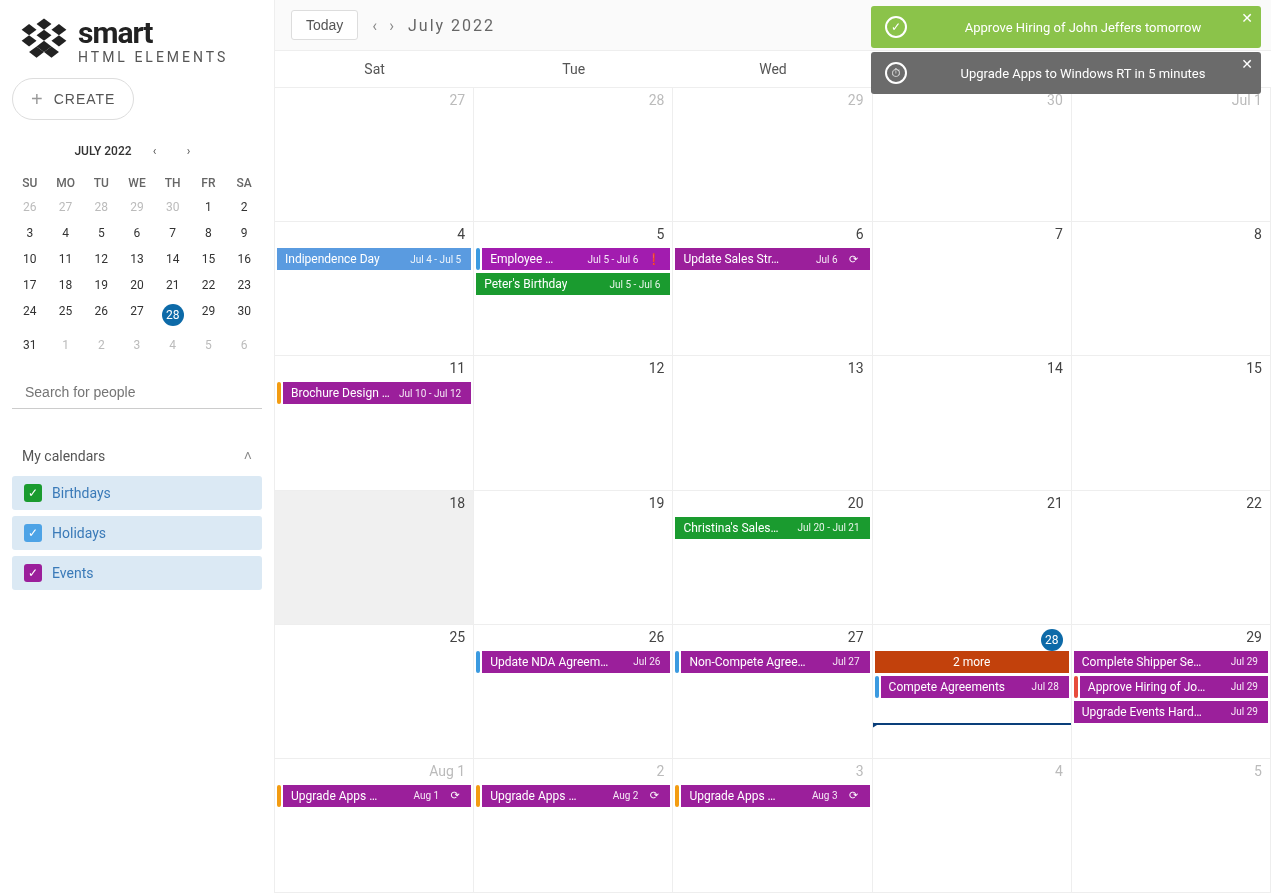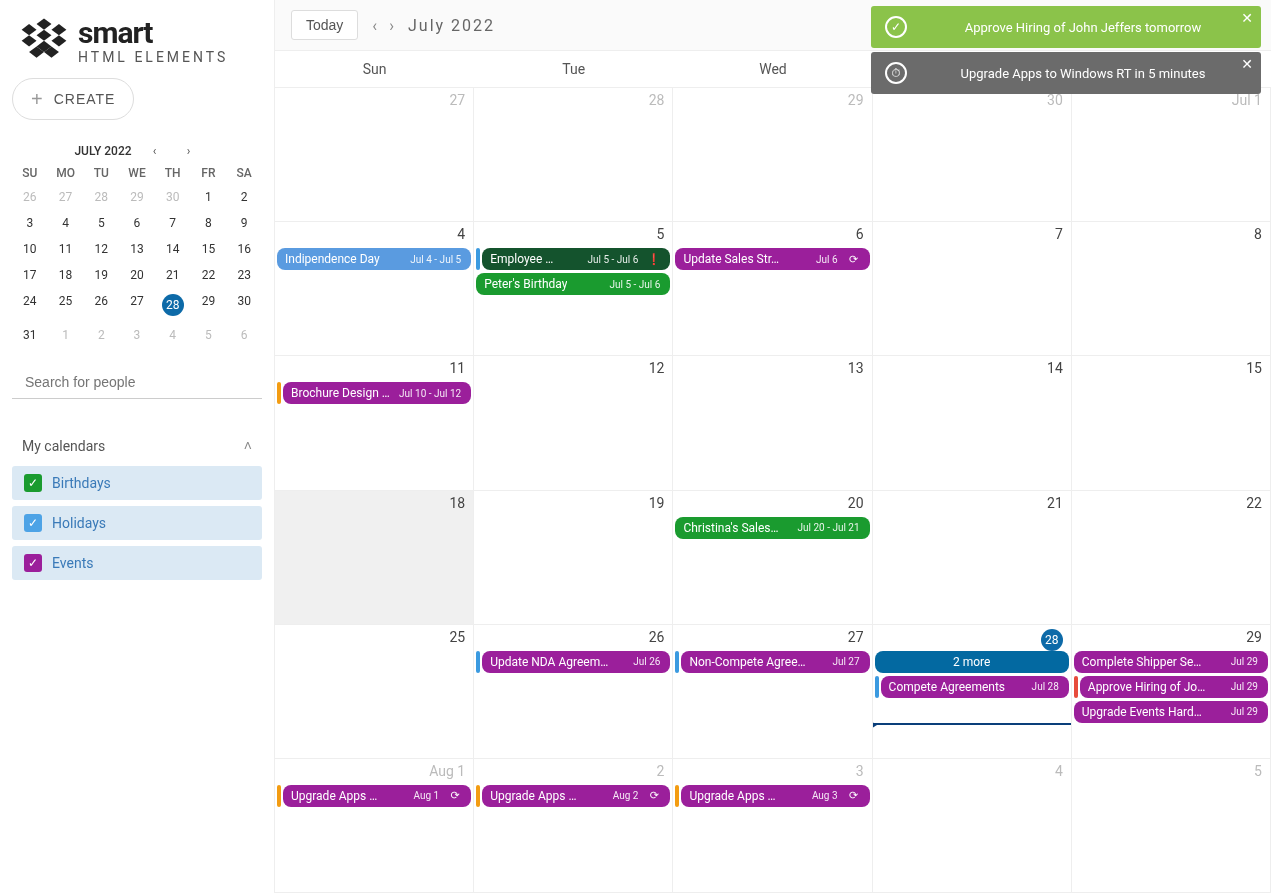--- a/index.html
+++ b/index.html
@@ -14,21 +14,21 @@
 .logo-text .t1 { font-size:30px; font-weight:700; letter-spacing:-1px; color:#222; }
 .logo-text .t2 { font-size:14px; letter-spacing:3px; color:#555; margin-top:2px; }
 
 .create-btn { display:inline-flex; align-items:center; gap:10px; border:1px solid #ddd; border-radius:24px; padding:10px 18px; background:#fff; cursor:pointer; color:#555; font-size:14px; letter-spacing:1px; }
 .create-btn .plus { font-size:20px; color:#999; line-height:1; }
 
 .mini-cal { margin-top:20px; }
 .mini-head { display:flex; align-items:center; justify-content:center; gap:12px; font-size:12px; color:#333; }
 .mini-head .title { flex:0 0 auto; font-weight:500; }
 .mini-head .navbtn { width:22px; height:22px; display:flex; align-items:center; justify-content:center; cursor:pointer; color:#555; }
-.mini-grid { display:grid; grid-template-columns:repeat(7,1fr); text-align:center; font-size:12px; margin-top:0; }
+.mini-grid { display:grid; grid-template-columns:repeat(7,1fr); text-align:center; font-size:12px; margin-top:10px; }
 .mini-grid .dow { color:#666; font-weight:500; padding:4px 0; }
 .mini-grid .day { padding:6px 0; color:#333; cursor:pointer; }
 .mini-grid .day.out { color:#bbb; }
 .mini-grid .day.today span { background:#0d6aa8; color:#fff; border-radius:50%; display:inline-block; width:22px; height:22px; line-height:22px; }
 
 .search-box { margin-top:18px; border-bottom:1px solid #ccc; }
 .search-box input { width:100%; border:none; outline:none; padding:8px 2px; font-size:14px; color:#7f1d1d; background:transparent;margin-left:11px; }
 
 .cal-section { margin-top:33px; }
 .cal-section-head { display:flex; justify-content:space-between; align-items:center; padding:6px 10px; color:#555; font-size:14px; cursor:pointer;}
@@ -52,29 +52,29 @@
 .dow-row .cell { text-align:center; padding:10px 0; color:#555; font-size:14px; }
 
 .grid { flex:1; display:grid; grid-template-columns:repeat(5,1fr); grid-template-rows:repeat(6,1fr); }
 .daycell { border-right:1px solid #eee; border-bottom:1px solid #eee; position:relative; padding:2px; overflow:hidden;}
 .daycell.shade { background:#f0f0f0; }
 .daynum { position:absolute; top:4px; right:8px; font-size:14px; color:#444; }
 .daynum.out { color:#bbb; }
 .daynum.today span { background:#0d6aa8; color:#fff; border-radius:50%; width:22px; height:22px; display:inline-flex; align-items:center; justify-content:center; font-size:12px;}
 
 .events { margin-top:24px; display:flex; flex-direction:column; gap:3px;}
-.ev { display:flex; align-items:center; gap:6px; color:#fff; border-radius:8px; padding:4px 8px; font-size:12px; position:relative; white-space:nowrap; overflow:hidden;}
+.ev { display:flex; align-items:center; gap:6px; color:#fff; border-radius:0; padding:4px 8px; font-size:12px; position:relative; white-space:nowrap; overflow:hidden;}
 .ev .label { overflow:hidden; text-overflow:ellipsis; }
 .ev .date { font-size:10px; opacity:0.9; margin-left:auto; margin-right:2px;}
 .ev .ricon { width:16px; text-align:center; font-size:11px;}
 .ev.holiday { background:#5a9be0; }
-.ev.pink    { background:#14532d; }
+.ev.pink    { background:#a21caf; }
 .ev.birthday{ background:#1a9b2f; }
 .ev.purple  { background:#9b1f9b; }
-.ev.navy    { background:#0369a1; text-align:center; justify-content:center;}
+.ev.navy    { background:#c2410c; text-align:center; justify-content:center;}
 .tick { width:4px; border-radius:2px; align-self:stretch; }
 .tick.orange{ background:#f39c12; }
 .tick.blue  { background:#3b9ae0; }
 .tick.red   { background:#e74c3c; }
 .evwrap { display:flex; gap:2px; }
 .evwrap .ev { flex:1; }
 
 
 .span2 { width:calc(200% + 2px); }
 .toasts { position:absolute; top:6px; right:10px; display:flex; flex-direction:column; gap:4px; width:390px; z-index:10;}
@@ -210,21 +210,21 @@
     <div class="toolbar">
       <button class="btn-today">Today</button>
       <div class="navarrows">
         <span>‹</span>
         <span>›</span>
       </div>
       <span class="month-title">July 2022</span>
       <span class="view-select">Month</span>
     </div>
     <div class="dow-row" id="dow-row">
-        <div class="cell">Sun</div>
+        <div class="cell">Sat</div>
         <div class="cell">Tue</div>
         <div class="cell">Wed</div>
         <div class="cell">Thu</div>
         <div class="cell">Fri</div>
       </div>
     <div class="grid" id="grid">
         <div class="daycell">
           <div class="daynum out"><span>27</span></div>
           <div class="events"></div>
         </div>

